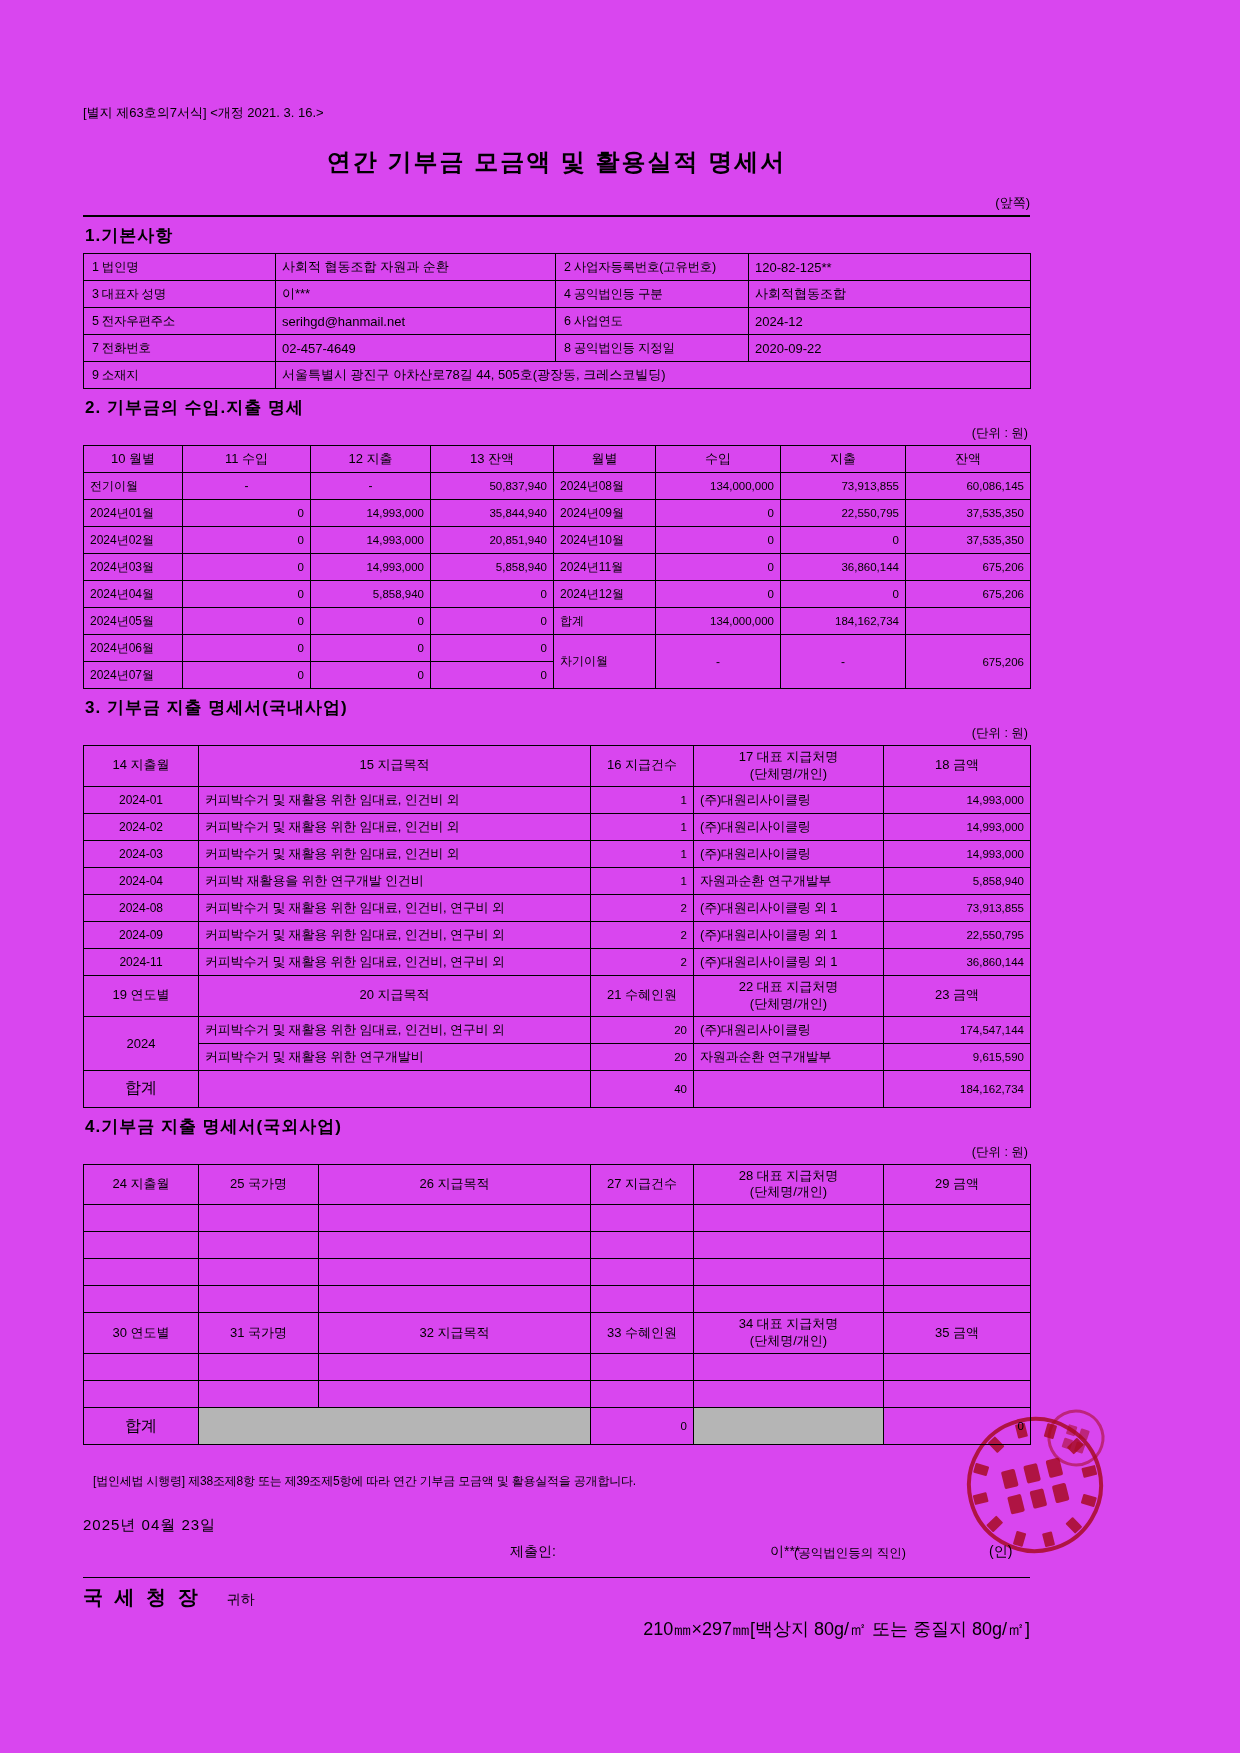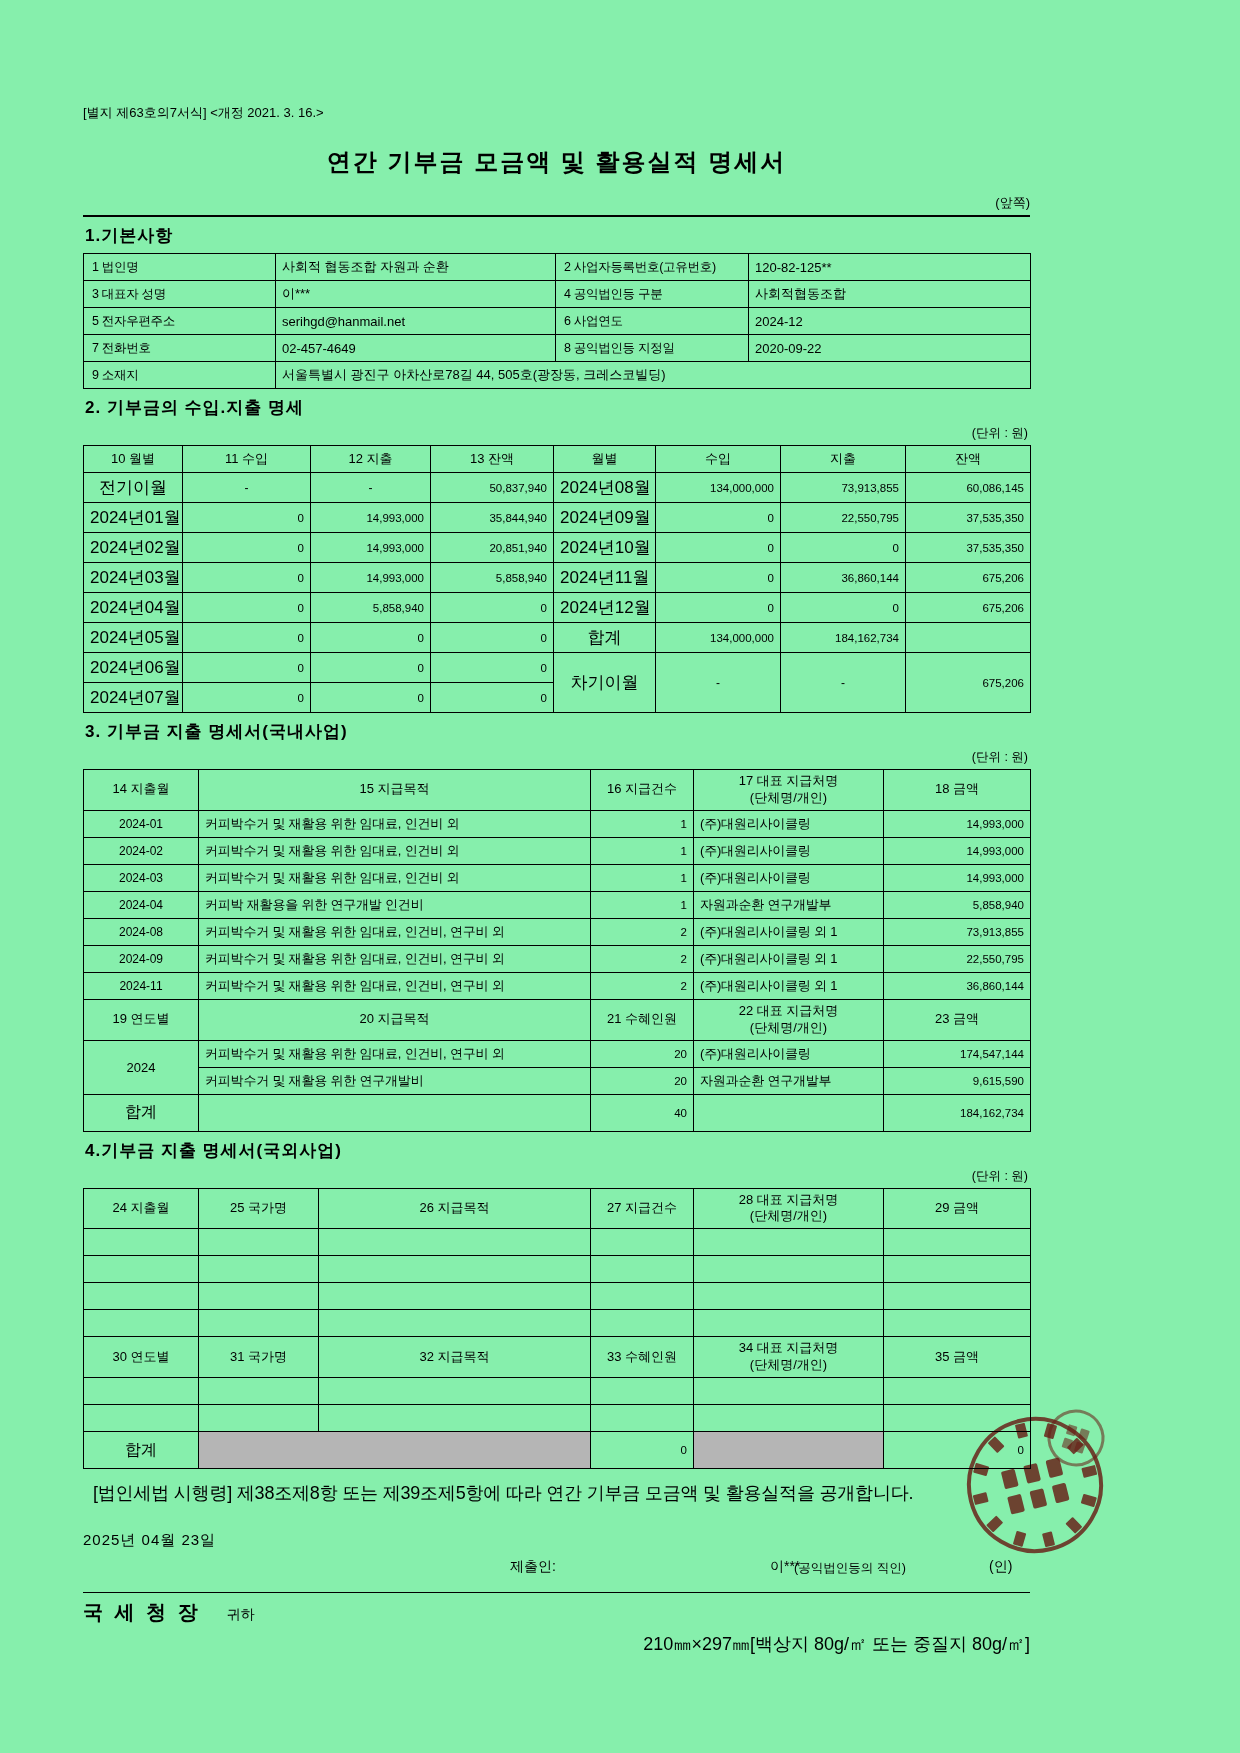--- a/index.html
+++ b/index.html
@@ -1,42 +1,42 @@
 <!DOCTYPE html>
 <html><head>
 <meta charset="utf-8">
 <style>
   * { margin:0; padding:0; box-sizing:border-box; }
   html,body { background:#888; }
   .doc {
-    width:1240px; height:1753px; position:relative; background:#86efac; color:#000;
+    width:1240px; height:1753px; position:relative; background:#d946ef; color:#000;
     font-family:"Liberation Sans","DejaVu Sans",sans-serif; margin:0 auto; overflow:hidden;
   }
   .content { position:absolute; left:83px; top:104px; width:947px; }
   .form-note { font-size:13px; letter-spacing:0; }
   .title { font-size:24px; font-weight:bold; text-align:center; letter-spacing:2px; margin-top:24px; }
   .side-note { text-align:right; font-size:13px; margin-top:16px; }
   .rule { border-top:2px solid #000; margin-top:3px; }
   .sec-title { font-size:17px; font-weight:bold; margin:7px 0 6px 2px; letter-spacing:1px; }
   .unit-note { text-align:right; font-size:12.5px; margin:2px 2px 3px 0; }
   table { width:100%; border-collapse:collapse; table-layout:fixed; }
   td { border:1px solid #000; font-size:13px; padding:3px 6px; height:27px; vertical-align:middle;
        word-break:keep-all; overflow:hidden; }
   .hd  { text-align:center; white-space:pre-line; line-height:1.3; font-size:13px; height:40px; }
   .ctr { text-align:center; }
   .sm  { font-size:12px; }
   .num { text-align:right; font-size:11.5px; }
-  .mon { text-align:center; font-size:17px; }
+  .mon { text-align:left; font-size:12px; }
   .txt { text-align:left; font-size:13px; letter-spacing:-0.2px; }
   .lbl { text-align:left; font-size:12.5px; letter-spacing:-0.3px; padding-left:8px; }
   .val { text-align:left; font-size:13px; }
   .gray { background:#b5b5b5; }
   .total-row td { height:37px; }
   .big { font-size:16px; }
-  .legal { font-size:18px; margin:12px 0 0 10px; letter-spacing:-0.2px; }
+  .legal { font-size:12px; margin:28px 0 0 10px; letter-spacing:-0.2px; }
   .date-line { font-size:15px; margin-top:26px; letter-spacing:1px; }
   .submit-line { position:relative; height:24px; margin-top:8px; font-size:14px; }
   .submit-label { position:absolute; left:427px; }
   .submit-name  { position:absolute; left:687px; }
   .seal-note    { position:absolute; left:711px; font-size:12.5px; top:2px; }
   .seal-mark    { position:absolute; left:906px; }
   .footer-rule { border-top:1.5px solid #000; margin-top:10px; }
   .recipient-line { margin-top:6px; font-size:15px; }
   .recipient { font-weight:bold; font-size:20px; letter-spacing:3px; }
   .recipient-suffix { margin-left:22px; font-size:14px;margin-top:30px; }

